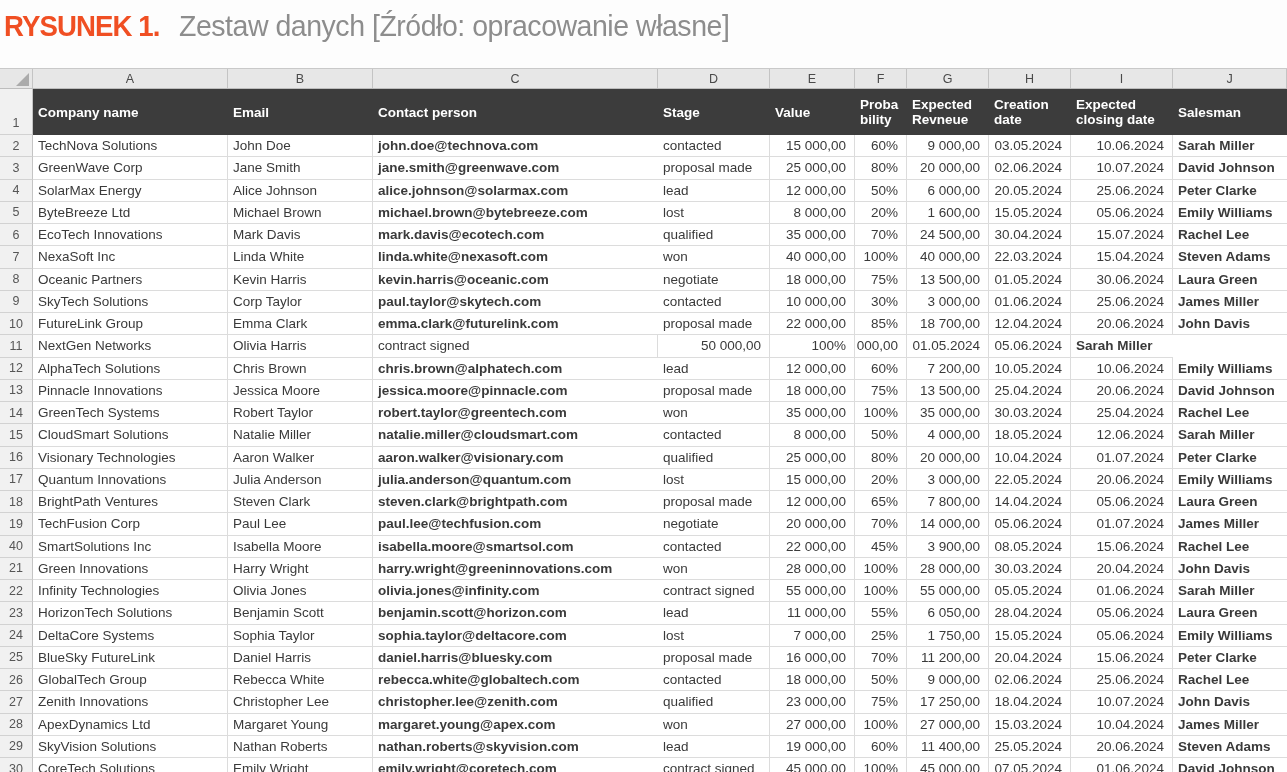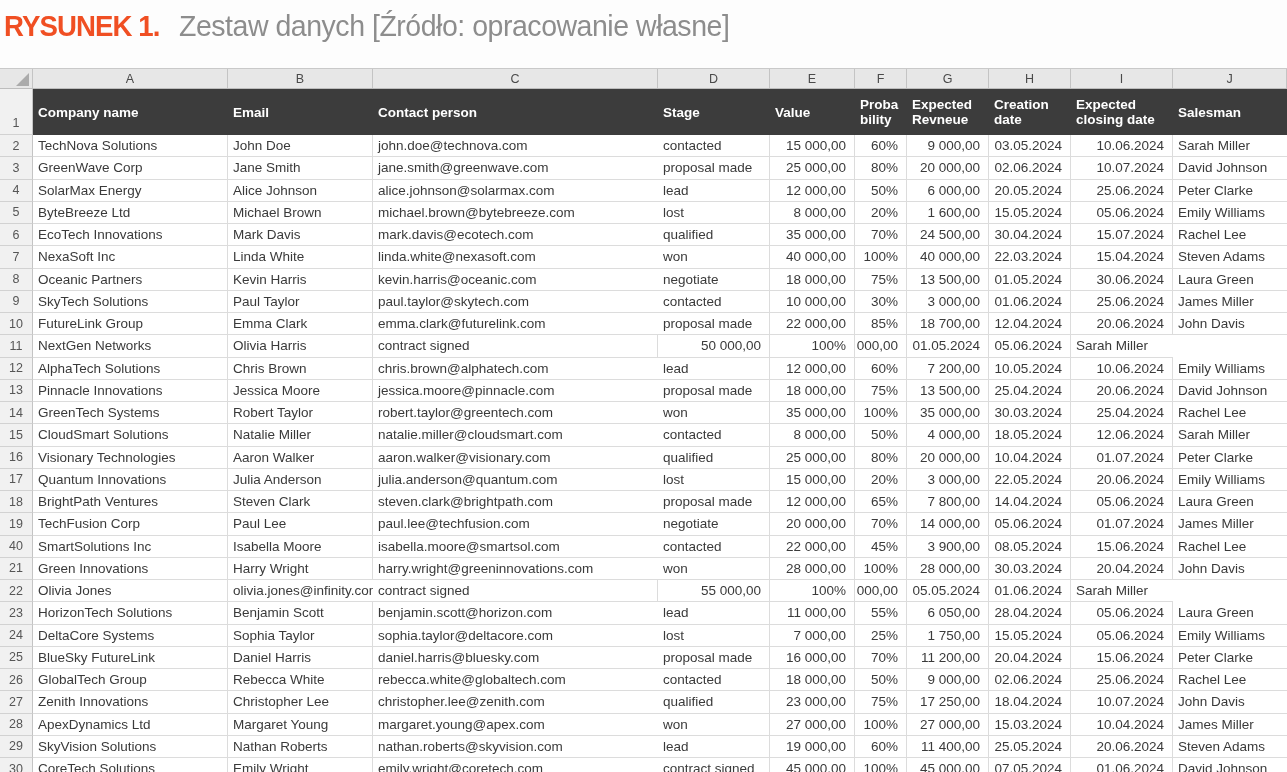--- a/index.html
+++ b/index.html
@@ -50,21 +50,21 @@
   .header-row .gutter-cell { align-items: flex-end; padding-bottom: 4px; }
 
   
   .data-row { height: 22.25px; background: #ffffff; }
   .data-cell {
     display: flex; align-items: center; font-size: 13.5px; color: #3a3a3a;
     border-right: 1px solid #dcdcdc; border-bottom: 1px solid #dcdcdc;
     padding: 0 5px; white-space: nowrap; overflow: hidden;
   }
   .data-cell.num { justify-content: flex-end; padding-right: 8px; }
-  .data-cell.c-email, .data-cell.c-salesman { border-right: none; }
+  .data-cell.c-email, .data-cell.c-salesman { border-right: none; font-weight: bold; }
 </style>
 </head>
 <body>
 
 <div class="figure-title">
   <span class="figure-label">RYSUNEK 1.</span>
   <span class="figure-caption">Zestaw danych [Źródło: opracowanie własne]</span>
 </div>
 
 <div class="sheet">
@@ -193,21 +193,21 @@
         <div class="data-cell c-value num">18 000,00</div>
         <div class="data-cell c-probability num">75%</div>
         <div class="data-cell c-expected-revenue num">13 500,00</div>
         <div class="data-cell c-creation-date num">01.05.2024</div>
         <div class="data-cell c-expected-closing-date num">30.06.2024</div>
         <div class="data-cell c-salesman">Laura Green</div>
       </div>
       <div class="grid-row data-row">
         <div class="gutter-cell">9</div>
         <div class="data-cell c-company-name">SkyTech Solutions</div>
-        <div class="data-cell c-contact-person">Paul Taylor</div>
+        <div class="data-cell c-contact-person">Corp Taylor</div>
         <div class="data-cell c-email">paul.taylor@skytech.com</div>
         <div class="data-cell c-stage">contacted</div>
         <div class="data-cell c-value num">10 000,00</div>
         <div class="data-cell c-probability num">30%</div>
         <div class="data-cell c-expected-revenue num">3 000,00</div>
         <div class="data-cell c-creation-date num">01.06.2024</div>
         <div class="data-cell c-expected-closing-date num">25.06.2024</div>
         <div class="data-cell c-salesman">James Miller</div>
       </div>
       <div class="grid-row data-row">
@@ -360,20 +360,21 @@
         <div class="data-cell c-stage">won</div>
         <div class="data-cell c-value num">28 000,00</div>
         <div class="data-cell c-probability num">100%</div>
         <div class="data-cell c-expected-revenue num">28 000,00</div>
         <div class="data-cell c-creation-date num">30.03.2024</div>
         <div class="data-cell c-expected-closing-date num">20.04.2024</div>
         <div class="data-cell c-salesman">John Davis</div>
       </div>
       <div class="grid-row data-row">
         <div class="gutter-cell">22</div>
+        <div class="data-cell c-company-name">Infinity Technologies</div>
         <div class="data-cell c-contact-person">Olivia Jones</div>
         <div class="data-cell c-email">olivia.jones@infinity.com</div>
         <div class="data-cell c-stage">contract signed</div>
         <div class="data-cell c-value num">55 000,00</div>
         <div class="data-cell c-probability num">100%</div>
         <div class="data-cell c-expected-revenue num">55 000,00</div>
         <div class="data-cell c-creation-date num">05.05.2024</div>
         <div class="data-cell c-expected-closing-date num">01.06.2024</div>
         <div class="data-cell c-salesman">Sarah Miller</div>
       </div>

